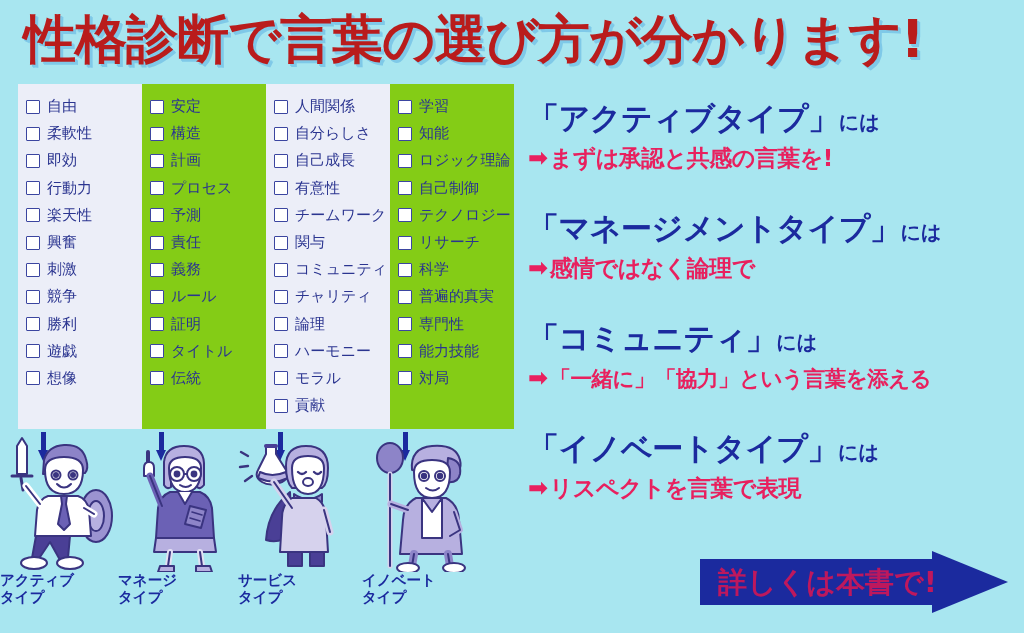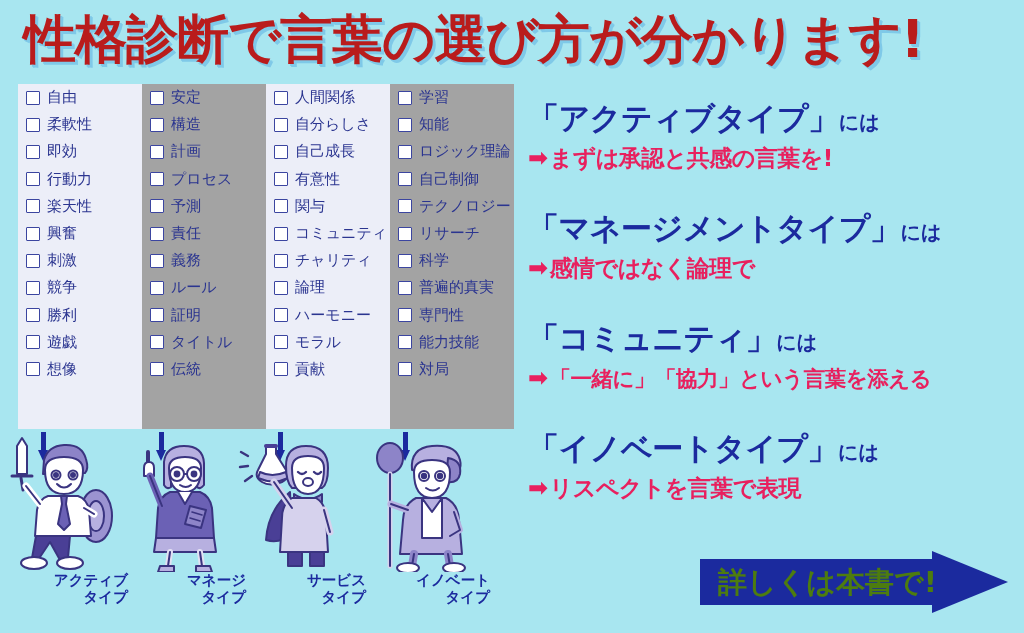--- a/index.html
+++ b/index.html
@@ -19,44 +19,44 @@
     text-shadow:2px 2px 0 #7fc9e8, 3px 3px 0 #7fc9e8;
   }
 
   
   .panel{
     position:absolute;left:18px;top:84px;width:496px;height:345px;
     background:#eceef8;
     display:flex;
   }
   .col{
-    flex:1 1 0;padding:0 0 0 8px;position:relative;
-  }
-  .col:nth-child(2),.col:nth-child(4){background:#a3a3a3;}
+    flex:1 1 0;padding:9px 0 0 8px;position:relative;
+  }
+  .col:nth-child(2),.col:nth-child(4){background:#84cc16;}
   .chk{
     display:flex;align-items:center;gap:7px;
     height:27.2px;
     color:#2b3590;font-size:15px;font-weight:500;
     white-space:nowrap;
   }
   .box{
     width:12px;height:12px;border:1.6px solid #3b45a0;
     background:#ffffff;flex:0 0 auto;border-radius:1px;
   }
 
   
   .dn{position:absolute;width:11px;height:30px;}
   .dn .shaft{position:absolute;left:3px;top:0;width:5px;height:20px;background:#1b2a9e;}
   .dn .head{position:absolute;left:0;top:18px;width:0;height:0;
     border-left:5.5px solid transparent;border-right:5.5px solid transparent;
     border-top:11px solid #1b2a9e;}
 
   
   .chars{position:absolute;left:0;top:432px;width:516px;height:201px;}
-  .char{position:absolute;width:128px;height:201px;text-align:right;}
+  .char{position:absolute;width:128px;height:201px;text-align:left;}
   .char svg{display:block;margin:0 auto;}
   .clabel{
     font-size:14.5px;font-weight:bold;color:#1b2a9e;line-height:17px;
     letter-spacing:0px;
   }
 
   
   .block{position:absolute;left:528px;width:500px;}
   .bline1{
     font-size:31px;font-weight:bold;color:#1b2a9e;line-height:40px;
@@ -77,21 +77,21 @@
   .cta .body{
     position:absolute;left:0;top:8px;width:232px;height:46px;background:#1b2a9e;
   }
   .cta .tip{
     position:absolute;left:232px;top:0;width:0;height:0;
     border-top:31px solid transparent;border-bottom:31px solid transparent;
     border-left:76px solid #1b2a9e;
   }
   .cta .txt{
     position:absolute;left:18px;top:8px;width:230px;height:46px;
-    line-height:46px;color:#4d7c0f;font-size:29px;font-weight:bold;
+    line-height:46px;color:#be185d;font-size:29px;font-weight:bold;
     white-space:nowrap;letter-spacing:0px;
   }
 </style>
 </head>
 <body>
 
 <div class="stage">
 
   <div class="title">性格診断で言葉の選び方が分かります!</div>
 
@@ -200,20 +200,24 @@
           <span class="box"></span>
           <span>自分らしさ</span>
         </div>
       <div class="chk">
           <span class="box"></span>
           <span>自己成長</span>
         </div>
       <div class="chk">
           <span class="box"></span>
           <span>有意性</span>
+        </div>
+      <div class="chk">
+          <span class="box"></span>
+          <span>チームワーク</span>
         </div>
       <div class="chk">
           <span class="box"></span>
           <span>関与</span>
         </div>
       <div class="chk">
           <span class="box"></span>
           <span>コミュニティ</span>
         </div>
       <div class="chk">

